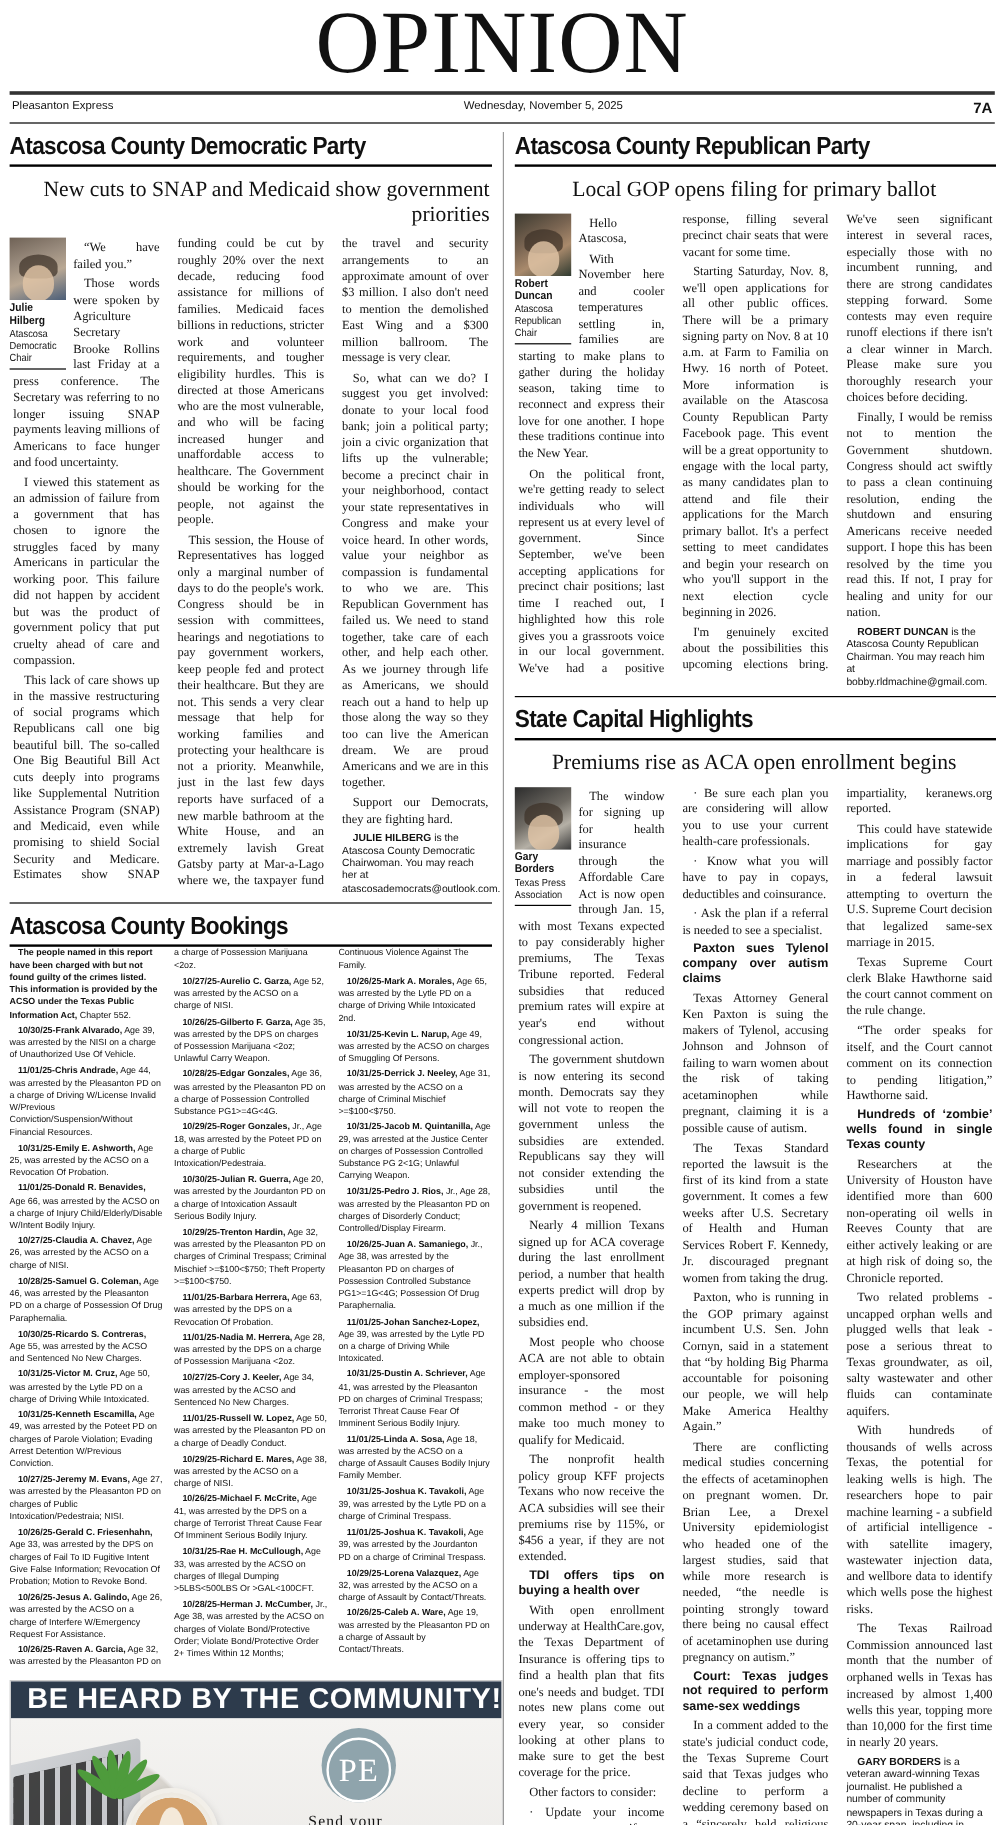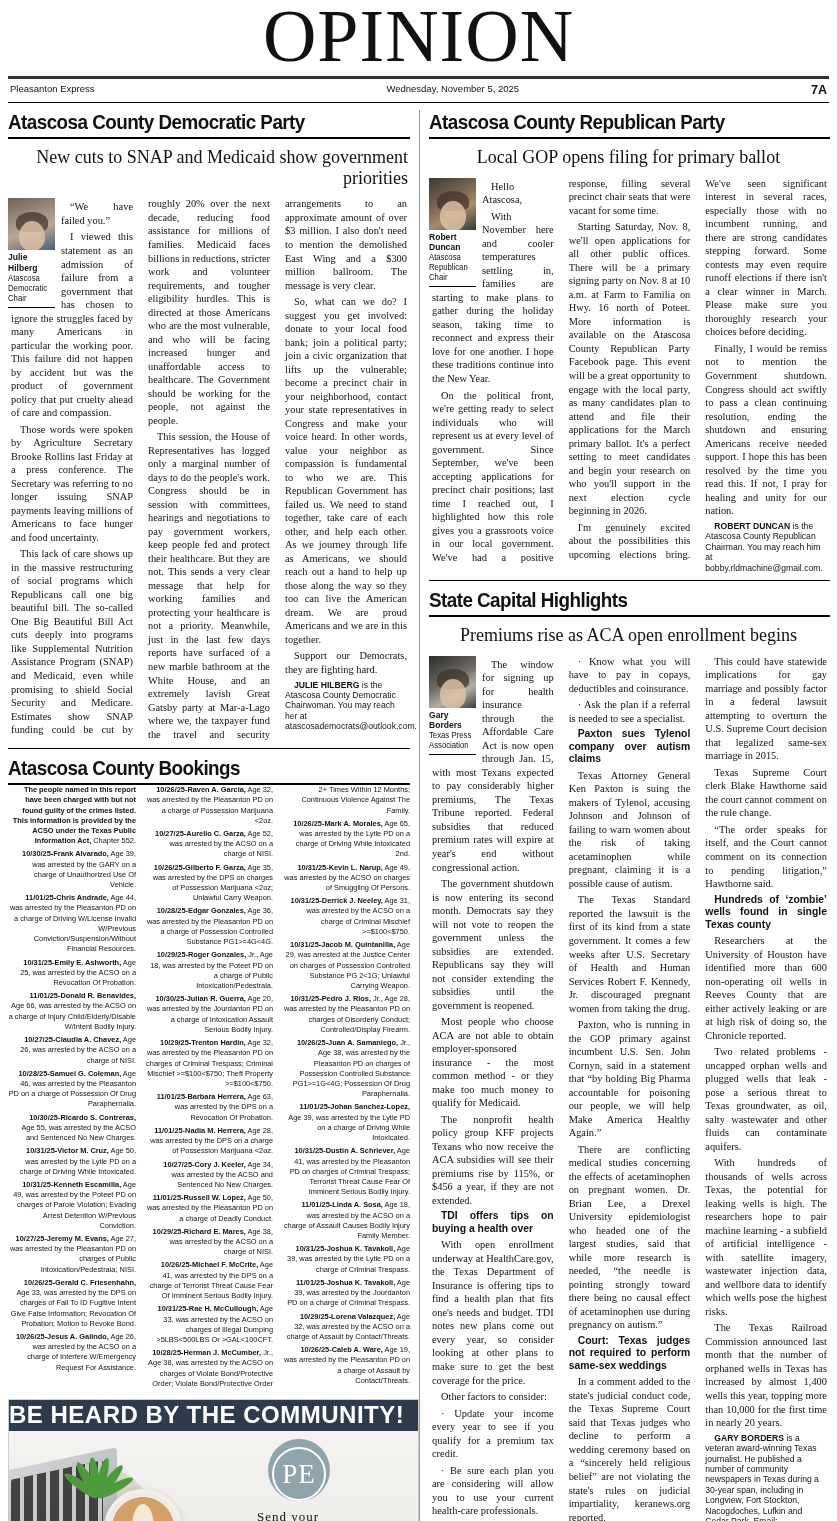--- a/index.html
+++ b/index.html
@@ -117,21 +117,21 @@
     text-indent: 0; text-align: left; margin-top: 4px;
   }
   .tagline b { font-weight: bold; }
 
   
   .bookings-body {
     column-count: 3; column-gap: 9px;
     font-family: "Liberation Sans", sans-serif;
     font-size: 7.4px;
     line-height: 1.38;
-    text-align: right;
+    text-align: left;
   }
   .bookings-body p { margin: 0 0 3px 0; text-indent: 7px; }
   .bookings-body p.lead { font-weight: bold; }
   .bookings-body b { font-weight: bold; }
 
   
   .subhead {
     font-family: "Liberation Sans", sans-serif;
     font-weight: bold; font-size: 10.4px; line-height: 1.2;
     margin: 7px 0 4px 0; text-indent: 0;
@@ -141,21 +141,21 @@
   .ad-heard {
     margin-top: 10px;
     width: 411px; height: 228px;
     border: 1px solid #ccc;
     position: relative; overflow: hidden; background: #fff;
   }
   .ad-heard .banner {
     background: #2d3b4c; color: #fff;
     font-family: "Liberation Sans", sans-serif;
     font-weight: bold; font-size: 24px; letter-spacing: 0.5px;
-    text-align: left; padding: 4px 0 6px 0;
+    text-align: right; padding: 4px 0 6px 0;
     height: 31px; line-height: 22px;
   }
   .ad-heard .photo {
     position: absolute; left: 0; top: 31px; width: 411px; height: 197px;
     background:
       radial-gradient(circle at 18% 56%, #d8d4ce 0 22%, transparent 23%),
       linear-gradient(180deg,#f4f3f1 0%,#e9e7e4 100%);
   }
   .laptop {
     position: absolute; left: -4px; top: 28px; width: 112px; height: 132px;
@@ -254,38 +254,38 @@
           <div class="byline-box">
             <div class="byline-photo f1">
               <div class="hair"></div>
                 <div class="face"></div>
             </div>
             <div class="byline-name">Julie Hilberg</div>
             <div class="byline-title">Atascosa Democratic Chair</div>
             <div class="byline-rule"></div>
           </div>
           <p>“We have failed you.”</p>
+          <p>Those words were spoken by Agriculture Secretary Brooke Rollins last Friday at a press conference. The Secretary was referring to no longer issuing SNAP payments leaving millions of Americans to face hunger and food uncertainty.</p>
           <p>I viewed this statement as an admission of failure from a government that has chosen to ignore the struggles faced by many Americans in particular the working poor. This failure did not happen by accident but was the product of government policy that put cruelty ahead of care and compassion.</p>
-          <p>Those words were spoken by Agriculture Secretary Brooke Rollins last Friday at a press conference. The Secretary was referring to no longer issuing SNAP payments leaving millions of Americans to face hunger and food uncertainty.</p>
           <p>This lack of care shows up in the massive restructuring of social programs which Republicans call one big beautiful bill. The so-called One Big Beautiful Bill Act cuts deeply into programs like Supplemental Nutrition Assistance Program (SNAP) and Medicaid, even while promising to shield Social Security and Medicare. Estimates show SNAP funding could be cut by roughly 20% over the next decade, reducing food assistance for millions of families. Medicaid faces billions in reductions, stricter work and volunteer requirements, and tougher eligibility hurdles. This is directed at those Americans who are the most vulnerable, and who will be facing increased hunger and unaffordable access to healthcare. The Government should be working for the people, not against the people.</p>
           <p>This session, the House of Representatives has logged only a marginal number of days to do the people's work. Congress should be in session with committees, hearings and negotiations to pay government workers, keep people fed and protect their healthcare. But they are not. This sends a very clear message that help for working families and protecting your healthcare is not a priority. Meanwhile, just in the last few days reports have surfaced of a new marble bathroom at the White House, and an extremely lavish Great Gatsby party at Mar-a-Lago where we, the taxpayer fund the travel and security arrangements to an approximate amount of over $3 million. I also don't need to mention the demolished East Wing and a $300 million ballroom. The message is very clear.</p>
           <p>So, what can we do? I suggest you get involved: donate to your local food bank; join a political party; join a civic organization that lifts up the vulnerable; become a precinct chair in your neighborhood, contact your state representatives in Congress and make your voice heard. In other words, value your neighbor as compassion is fundamental to who we are. This Republican Government has failed us. We need to stand together, take care of each other, and help each other. As we journey through life as Americans, we should reach out a hand to help up those along the way so they too can live the American dream. We are proud Americans and we are in this together.</p>
           <p>Support our Democrats, they are fighting hard.</p>
           <p class="tagline"><b>JULIE HILBERG</b><span> is the Atascosa County Democratic Chairwoman. You may reach her at atascosademocrats@outlook.com.</span></p>
         </div>
       </div>
 
       <div class="thin-rule"></div>
 
       <div>
         <div class="sec-head">Atascosa County Bookings</div>
         <div class="sec-head-rule"></div>
         <div class="bookings-body" id="bookings-body">
           <p class="lead"><b>The people named in this report have been charged with but not found guilty of the crimes listed. This information is provided by the ACSO under the Texas Public Information Act,</b><span style="font-weight:normal"> Chapter 552.</span></p>
-        <p><b>10/30/25-Frank Alvarado,</b><span> Age 39, was arrested by the GARY on a charge of Unauthorized Use Of Vehicle.</span></p>
+        <p><b>10/30/25-Frank Alvarado,</b><span> Age 39, was arrested by the NISI on a charge of Unauthorized Use Of Vehicle.</span></p>
             <p><b>11/01/25-Chris Andrade,</b><span> Age 44, was arrested by the Pleasanton PD on a charge of Driving W/License Invalid W/Previous Conviction/Suspension/Without Financial Resources.</span></p>
             <p><b>10/31/25-Emily E. Ashworth,</b><span> Age 25, was arrested by the ACSO on a Revocation Of Probation.</span></p>
             <p><b>11/01/25-Donald R. Benavides,</b><span> Age 66, was arrested by the ACSO on a charge of Injury Child/Elderly/Disable W/Intent Bodily Injury.</span></p>
             <p><b>10/27/25-Claudia A. Chavez,</b><span> Age 26, was arrested by the ACSO on a charge of NISI.</span></p>
             <p><b>10/28/25-Samuel G. Coleman,</b><span> Age 46, was arrested by the Pleasanton PD on a charge of Possession Of Drug Paraphernalia.</span></p>
             <p><b>10/30/25-Ricardo S. Contreras,</b><span> Age 55, was arrested by the ACSO and Sentenced No New Charges.</span></p>
             <p><b>10/31/25-Victor M. Cruz,</b><span> Age 50, was arrested by the Lytle PD on a charge of Driving While Intoxicated.</span></p>
             <p><b>10/31/25-Kenneth Escamilla,</b><span> Age 49, was arrested by the Poteet PD on charges of Parole Violation; Evading Arrest Detention W/Previous Conviction.</span></p>
             <p><b>10/27/25-Jeremy M. Evans,</b><span> Age 27, was arrested by the Pleasanton PD on charges of Public Intoxication/Pedestraia; NISI.</span></p>
             <p><b>10/26/25-Gerald C. Friesenhahn,</b><span> Age 33, was arrested by the DPS on charges of Fail To ID Fugitive Intent Give False Information; Revocation Of Probation; Motion to Revoke Bond.</span></p>
@@ -391,20 +391,21 @@
             <div class="byline-photo f3">
               <div class="hair"></div>
                 <div class="face"></div>
             </div>
             <div class="byline-name">Gary Borders</div>
             <div class="byline-title">Texas Press Association</div>
             <div class="byline-rule"></div>
           </div>
         <p>The window for signing up for health insurance through the Affordable Care Act is now open through Jan. 15, with most Texans expected to pay considerably higher premiums, The Texas Tribune reported. Federal subsidies that reduced premium rates will expire at year's end without congressional action.</p>
             <p>The government shutdown is now entering its second month. Democrats say they will not vote to reopen the government unless the subsidies are extended. Republicans say they will not consider extending the subsidies until the government is reopened.</p>
+            <p>Nearly 4 million Texans signed up for ACA coverage during the last enrollment period, a number that health experts predict will drop by a much as one million if the subsidies end.</p>
             <p>Most people who choose ACA are not able to obtain employer-sponsored insurance - the most common method - or they make too much money to qualify for Medicaid.</p>
             <p>The nonprofit health policy group KFF projects Texans who now receive the ACA subsidies will see their premiums rise by 115%, or $456 a year, if they are not extended.</p>
             <p class="subhead">TDI offers tips on buying a health over</p>
             <p>With open enrollment underway at HealthCare.gov, the Texas Department of Insurance is offering tips to find a health plan that fits one's needs and budget. TDI notes new plans come out every year, so consider looking at other plans to make sure to get the best coverage for the price.</p>
             <p>Other factors to consider:</p>
             <p>· Update your income every year to see if you qualify for a premium tax credit.</p>
             <p>· Be sure each plan you are considering will allow you to use your current health-care professionals.</p>
             <p>· Know what you will have to pay in copays, deductibles and coinsurance.</p>
             <p>· Ask the plan if a referral is needed to see a specialist.</p>
             <p class="subhead">Paxton sues Tylenol company over autism claims</p>

